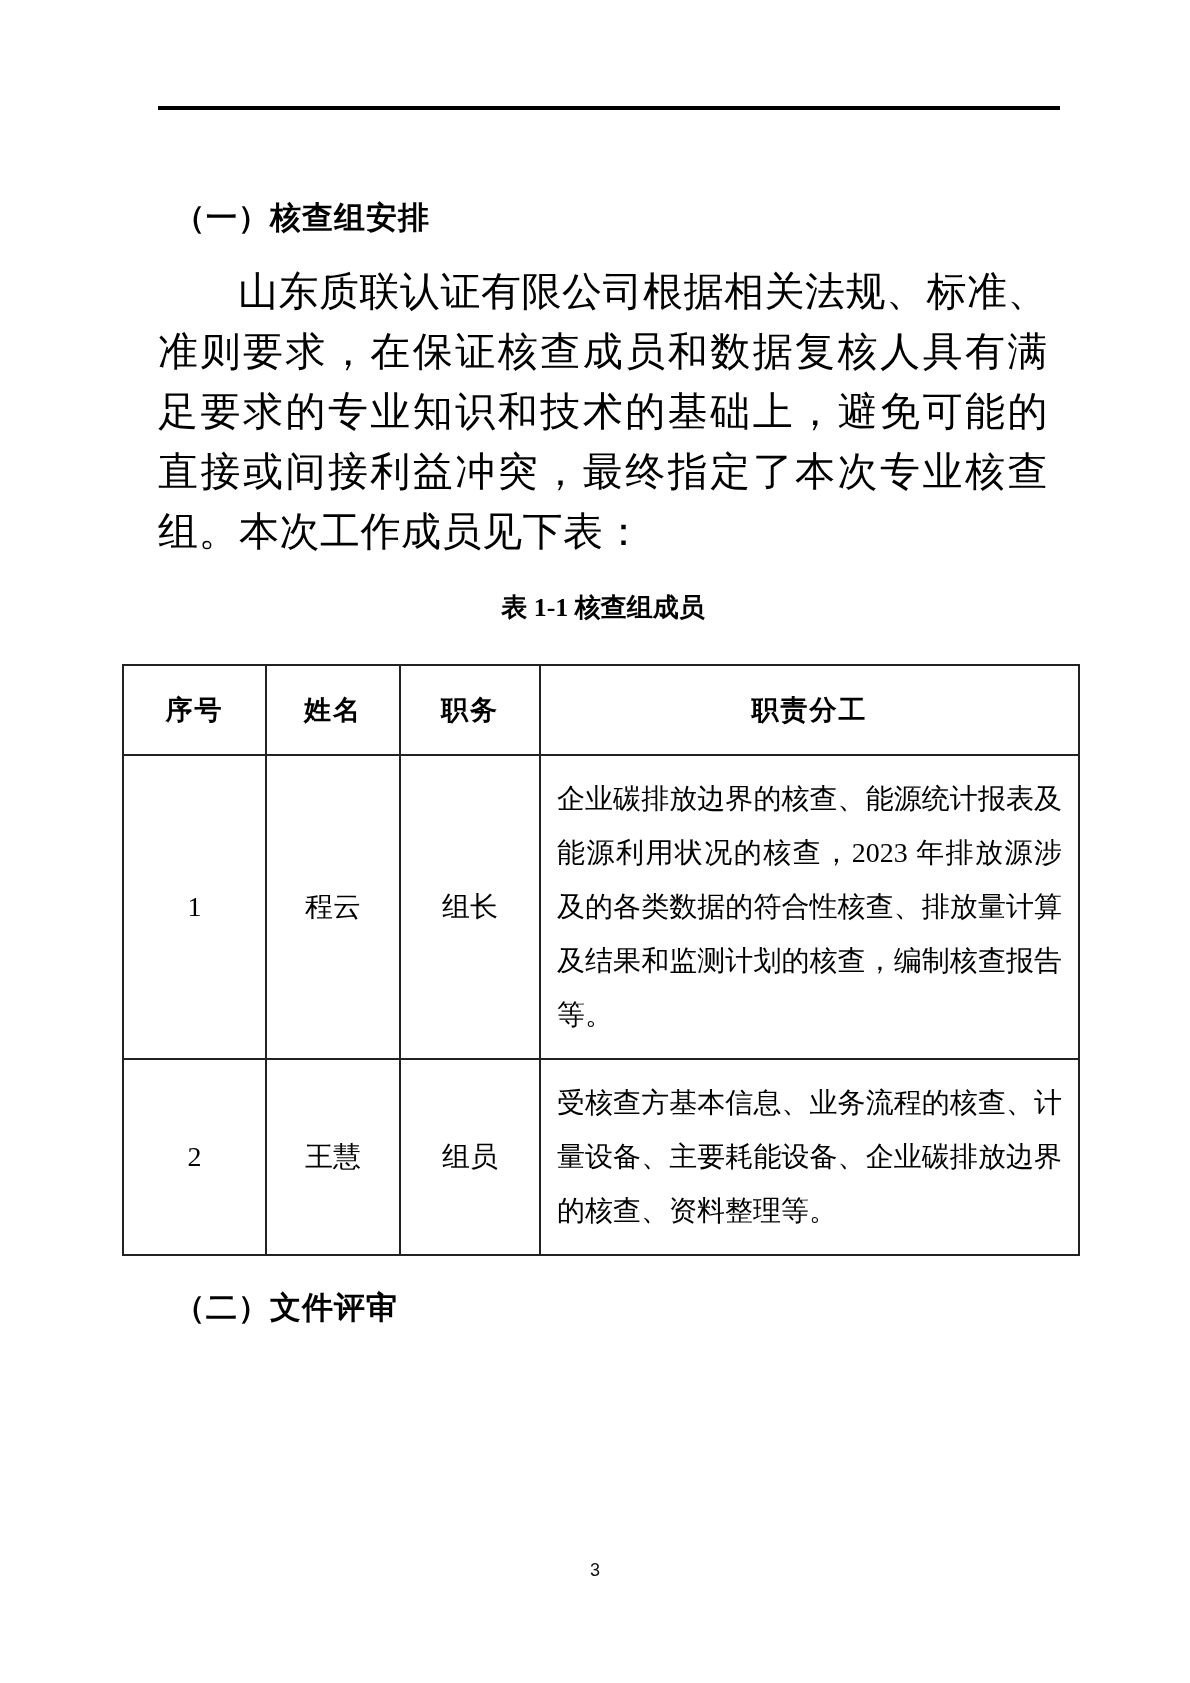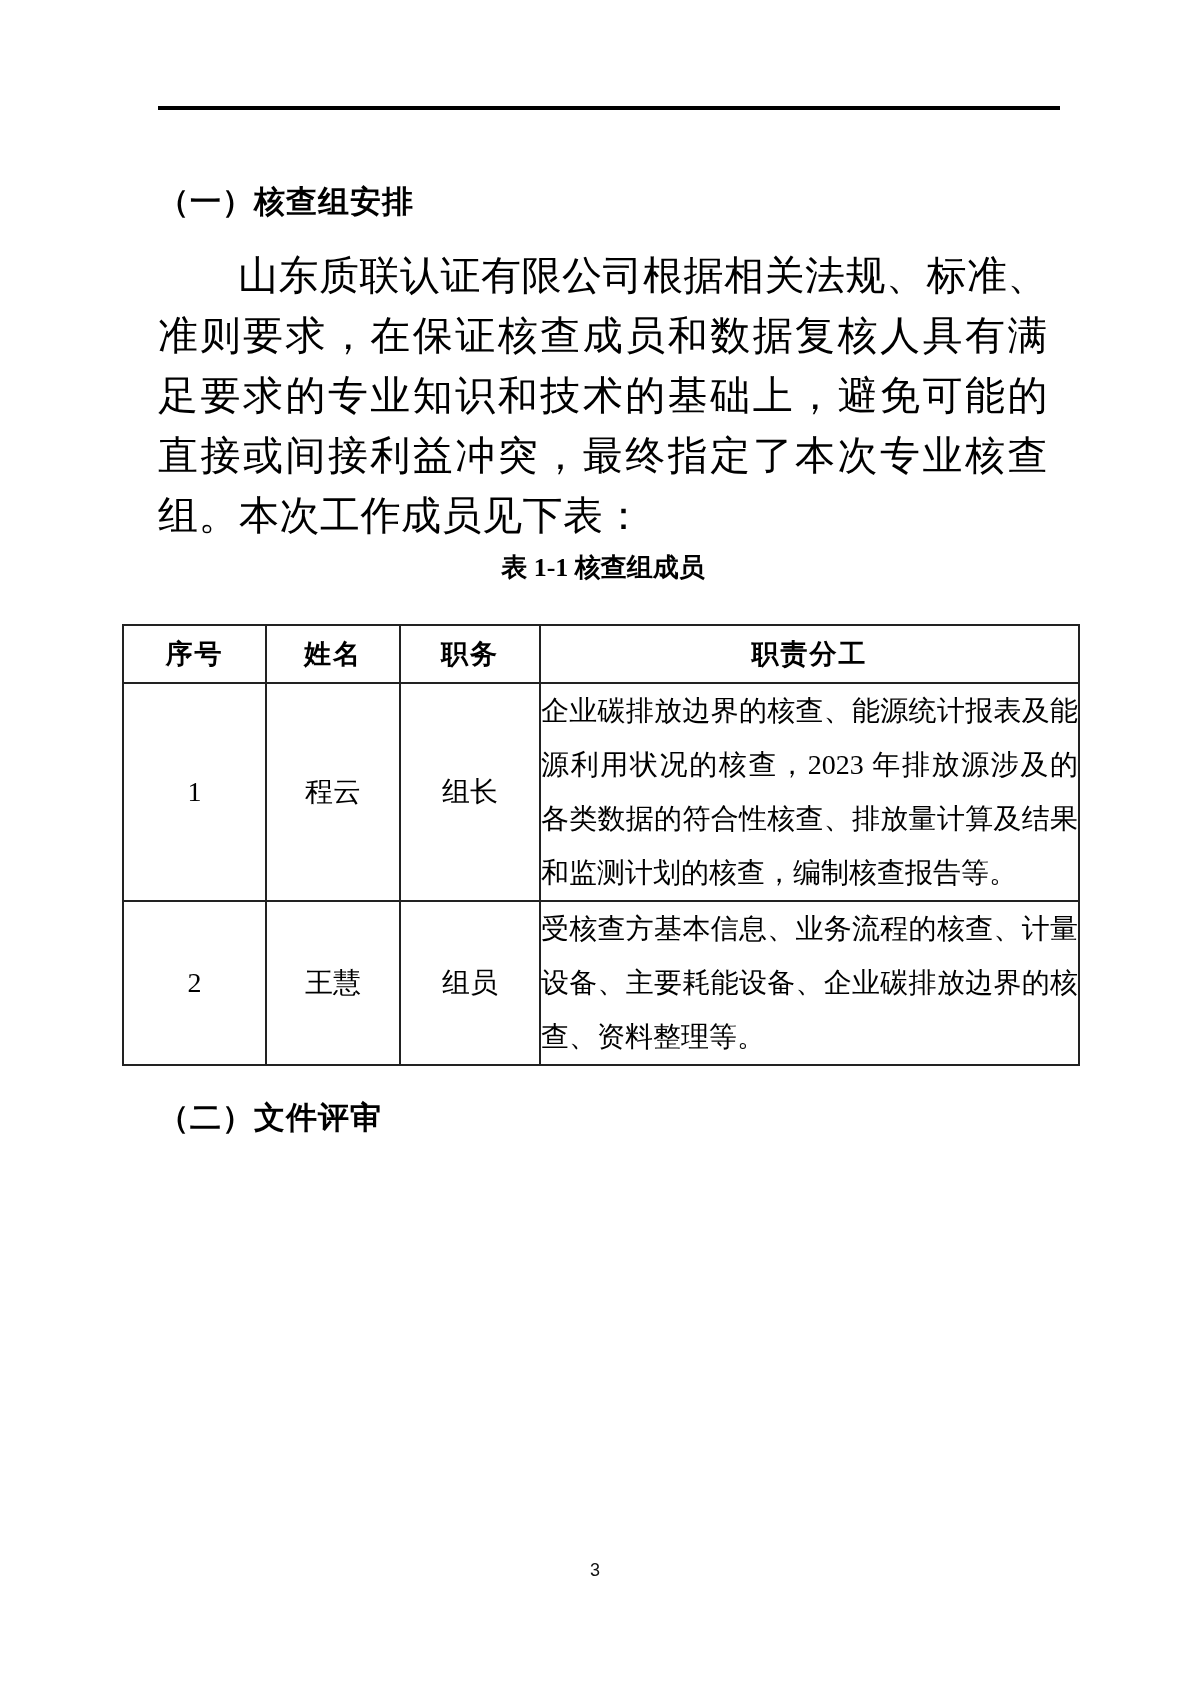--- a/index.html
+++ b/index.html
@@ -32,59 +32,59 @@
     position: absolute;
     top: 182px;
     left: 158px;
     width: 890px;
   }
   .section-heading {
     font-size: 31px;
     line-height: 40px;
     font-weight: bold;
     letter-spacing: 1px;
-    margin: 0;
+    margin: 16px;
   }
   .section-heading.second {
     margin-top: 32px;
   }
   .body-paragraph {
     margin: 24px 0 0 0;
     font-size: 40px;
     line-height: 60px;
     text-align: justify;
     text-justify: inter-ideograph;
     text-indent: 2em;
     letter-spacing: 0.5px;
   }
   .body-paragraph.no-gap {
     margin-top: 0;
   }
   .table-caption {
-    margin-top: 4px;
+    margin-top: 28px;
     text-align: center;
     font-size: 26px;
     line-height: 36px;
     font-weight: bold;
   }
   table.members {
     margin-top: 38px;
     margin-left: -36px;
     width: 956px;
     border-collapse: collapse;
     table-layout: fixed;
   }
   table.members col.c-no   { width: 143px; }
   table.members col.c-name { width: 134px; }
   table.members col.c-role { width: 140px; }
   table.members col.c-duty { width: 539px; }
   table.members th,
   table.members td {
     border: 2px solid #222222;
-    padding: 0;
+    padding: 16px;
   }
   table.members th {
     height: 56px;
     font-size: 27px;
     font-weight: bold;
     text-align: center;
     vertical-align: middle;
     letter-spacing: 2px;
   }
   table.members tr.row-1 { height: 218px; }

